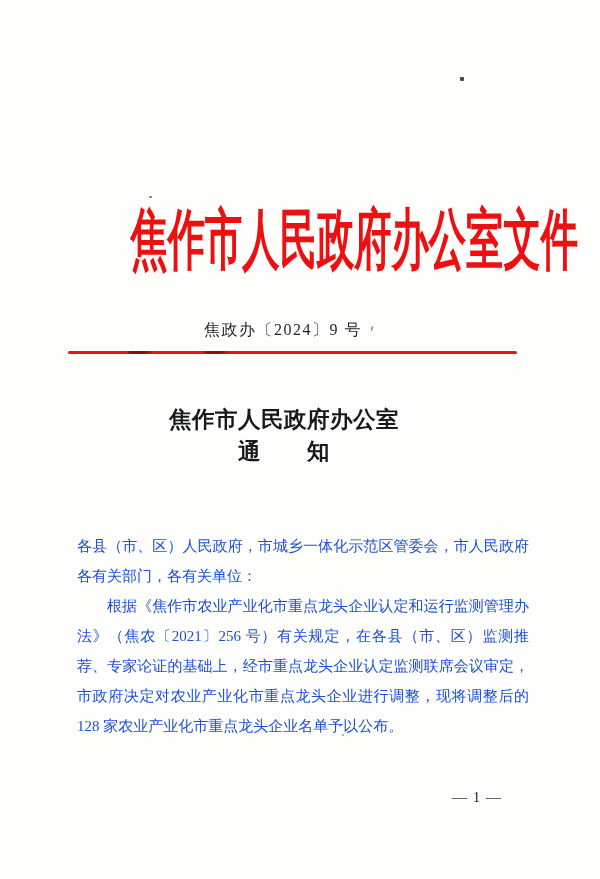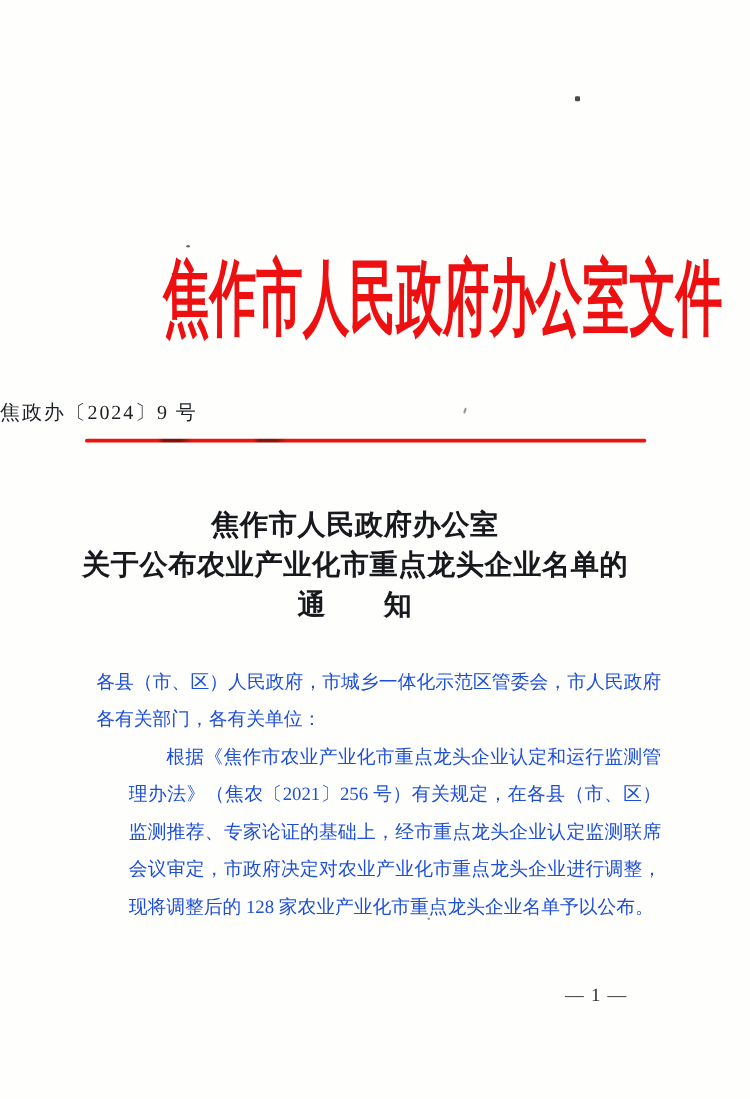--- a/index.html
+++ b/index.html
@@ -29,20 +29,21 @@
     white-space: nowrap;
     transform: scaleX(0.565);
     transform-origin: 50% 50%;
     letter-spacing: 0px;
   }
 
   
   .doc-number {
     position: absolute;
     top: 320px; left: 0; width: 566px;
+    text-align: center;
     font-size: 16px;
     letter-spacing: 1.5px;
     color: #1d2026;
   }
 
   
   .red-rule {
     position: absolute;
     top: 351px; left: 68px;
     width: 449px; height: 3px;
@@ -69,21 +70,21 @@
   .doc-body {
     position: absolute;
     top: 531px; left: 77px;
     width: 452px;
     font-size: 15px;
     line-height: 30px;
     text-align: justify;
     color: #1d4ed8;
   }
   .doc-body .para { margin: 0; }
-  .doc-body .para.indent { text-indent: 2em; margin-left: 26px; }
+  .doc-body .para.indent { text-indent: 2em; }
 
   
   .page-number {
     position: absolute;
     top: 789px; left: 452px;
     font-size: 15px;
     letter-spacing: 1px;
     color: #2a2d33;
     white-space: nowrap;
   }
@@ -106,21 +107,20 @@
   <span class="speck speck-4"></span>
 
   <div class="letterhead">焦作市人民政府办公室文件</div>
 
   <div class="doc-number">焦政办〔2024〕9 号</div>
 
   <div class="red-rule"></div>
 
   <div class="notice-title">
     <div>焦作市人民政府办公室</div>
-    <div>关于公布农业产业化市重点龙头企业名单的</div>
     <div>通　　知</div>
   </div>
 
   <div class="doc-body">
       <div class="para">各县（市、区）人民政府，市城乡一体化示范区管委会，市人民政府各有关部门，各有关单位：</div>
       <div class="para indent">根据《焦作市农业产业化市重点龙头企业认定和运行监测管理办法》（焦农〔2021〕256 号）有关规定，在各县（市、区）监测推荐、专家论证的基础上，经市重点龙头企业认定监测联席会议审定，市政府决定对农业产业化市重点龙头企业进行调整，现将调整后的 128 家农业产业化市重点龙头企业名单予以公布。</div>
     </div>
 
   <div class="page-number">— 1 —</div>
 

